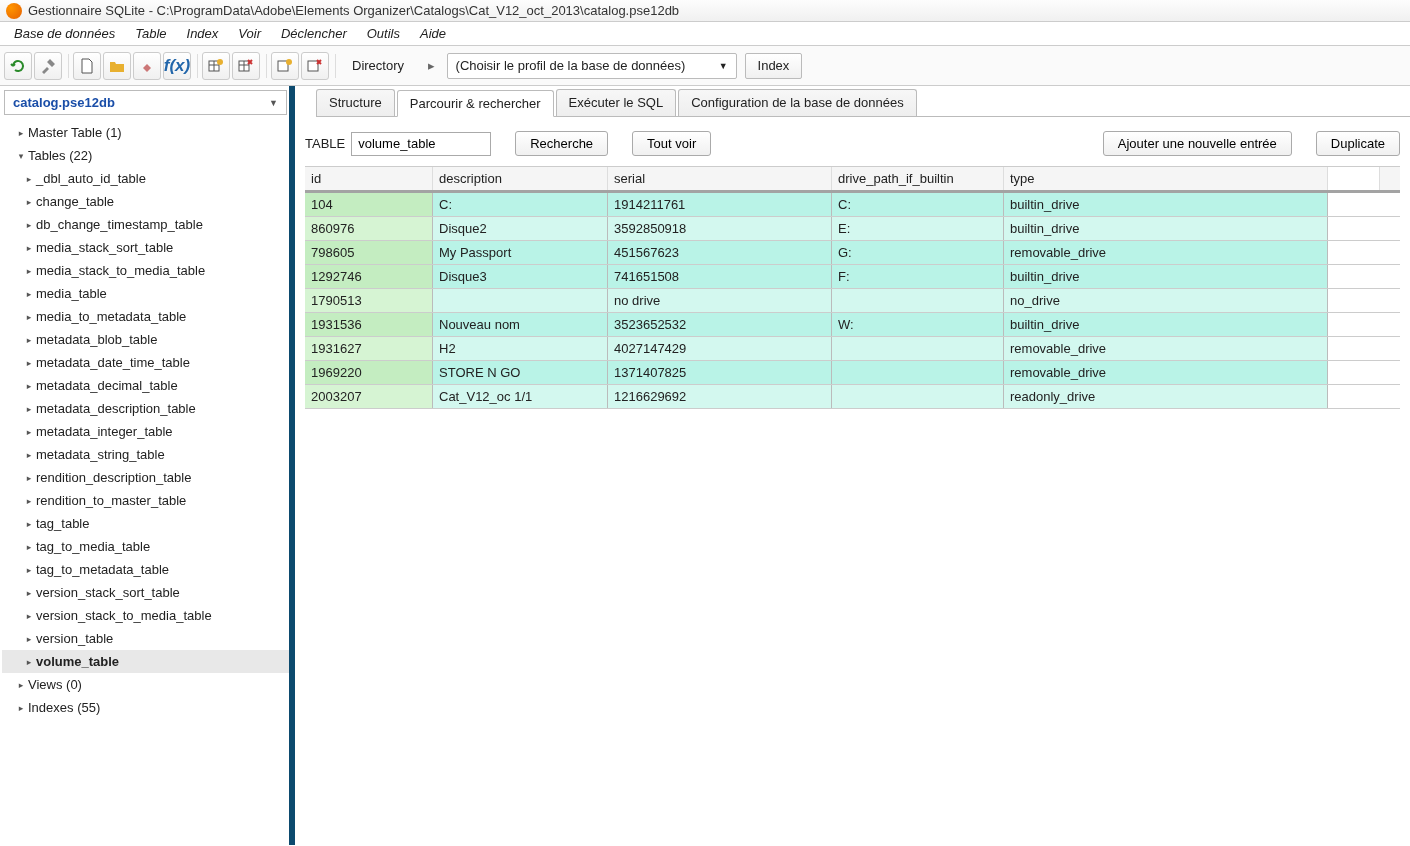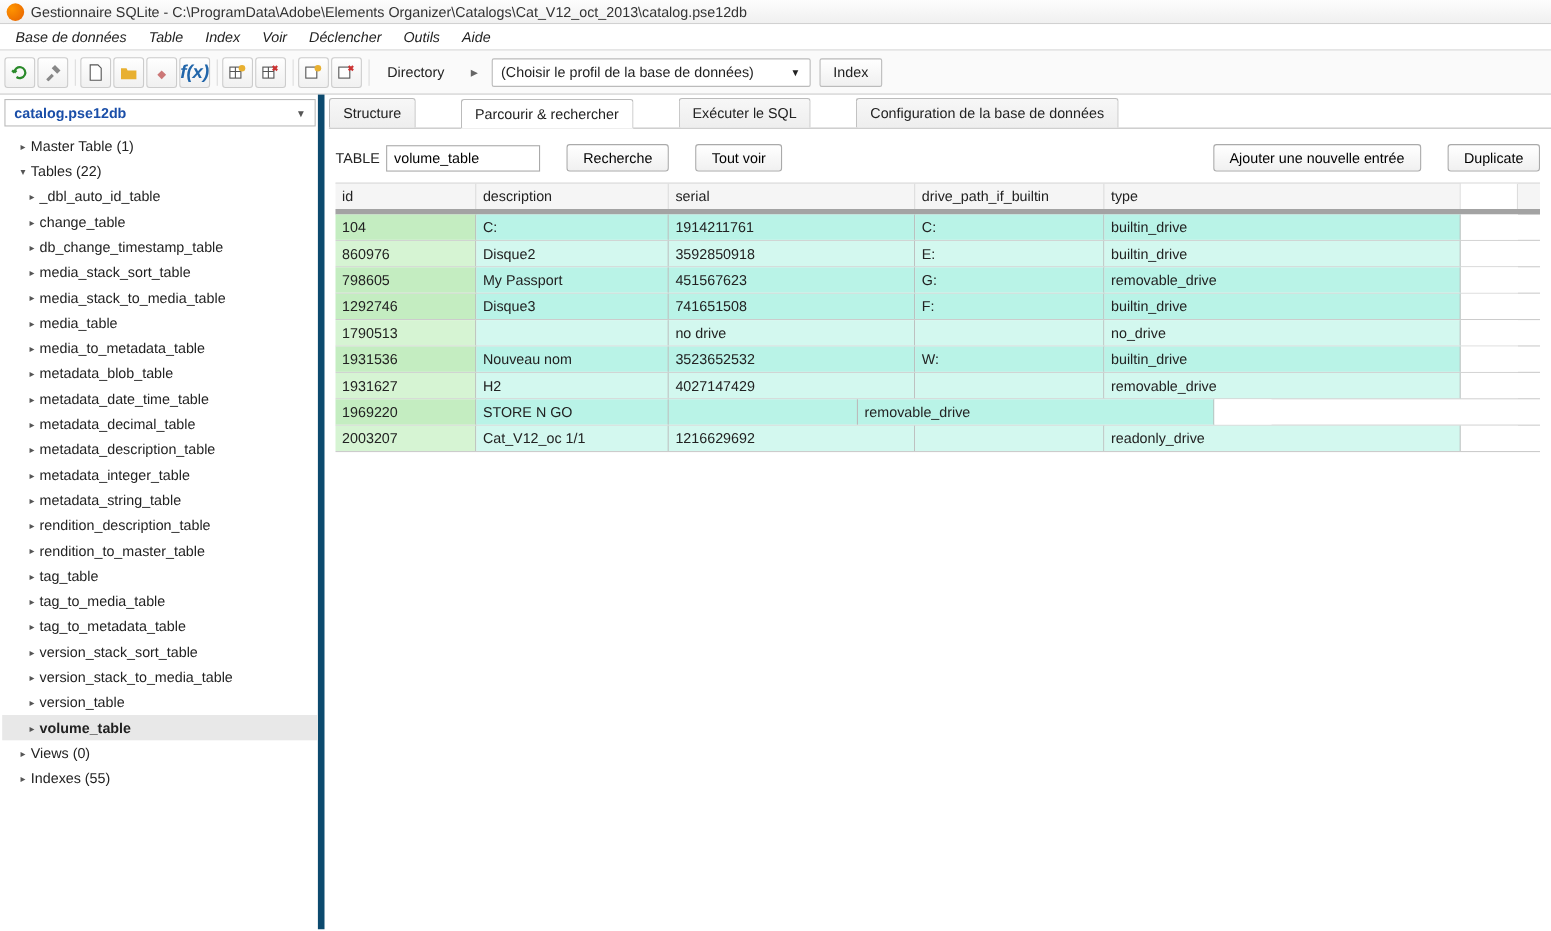--- a/index.html
+++ b/index.html
@@ -30,33 +30,33 @@
   .tree { overflow-y: auto; flex: 1; padding-left: 2px; }
   .tree-row { padding: 4px 4px 4px 4px; display:flex; align-items:center; cursor:pointer; white-space: nowrap; }
   .tree-row.group > .label { }
   .tree-row .tri { width: 10px; display:inline-block; text-align:center; font-size: 9px; color: #555; margin-right: 2px;}
   .tree-row.level1 { padding-left: 14px; }
   .tree-row.level2 { padding-left: 22px; }
   .tree-row.selected .label { font-weight: bold; }
   .tree-row.selected { background: #e8e8e8; }
   
   .main { flex:1; overflow:hidden; }
-  .tabstrip { display:flex; height: 28px; border-bottom: 1px solid #bbb; margin-top: 3px; margin-left: 4px; gap: 39px;}
+  .tabstrip { display:flex; height: 28px; border-bottom: 1px solid #bbb; margin-top: 3px; margin-left: 21px;}
   .tab { border: 1px solid #bbb; border-bottom: none; padding: 5px 12px; background: linear-gradient(#f7f7f7,#eee); margin-right: 2px; border-radius: 3px 3px 0 0; cursor:pointer; font-size:13px;}
   .tab.active { background: #fff; position: relative; top: 1px; border-bottom: 1px solid #fff; }
   
   .browse-panel { padding: 14px 10px 0 10px; }
   .controls { display:flex; align-items:center; margin-bottom: 10px; }
   .tbl-label { margin-right: 6px; }
   .tbl-input { border: 1px solid #aaa; padding: 3px 6px; width: 140px; height: 24px; font-size:13px; }
   .btn { border: 1px solid #aaa; padding: 4px 14px; margin-left: 24px; background: linear-gradient(#fff,#f0f0f0); border-radius: 3px; cursor:pointer; font-size:13px; }
   .controls .spacer { flex:1; }
   
   .datagrid { border-top: 1px solid #ccc; }
-  .dg-header { display:flex; background: #f5f5f5; border-bottom: 5px solid #a3a3a3; }
+  .dg-header { display:flex; background: #f5f5f5; border-bottom: 3px solid #a3a3a3; }
   .dg-header .cell { padding: 4px 6px; border-right: 1px solid #ddd; }
   .dg-row { display:flex; border-bottom: 1px solid #ccc; }
   .dg-row.even .cell.data { background: #b9f3e7; }
   .dg-row.odd .cell.data { background: #d3f8ef; }
   .dg-row .cell.id { background: #c4edc1; }
   .dg-row.odd .cell.id { background: #d6f4d3; }
   .cell { padding: 4px 6px; border-right: 1px solid #bbb; overflow:hidden; white-space:nowrap; text-overflow: ellipsis;}
   .c-id { width: 128px; }
   .c-desc { width: 175px; }
   .c-serial { width: 224px; }
@@ -349,20 +349,21 @@
               <div class="cell id c-id">1931627</div>
               <div class="cell data c-desc">H2</div>
               <div class="cell data c-serial">4027147429</div>
               <div class="cell data c-drive"></div>
               <div class="cell data c-type">removable_drive</div>
               <div class="cell c-end"></div>
             </div>
             <div class="dg-row even">
               <div class="cell id c-id">1969220</div>
               <div class="cell data c-desc">STORE N GO</div>
+              <div class="cell data c-serial">1371407825</div>
               <div class="cell data c-drive"></div>
               <div class="cell data c-type">removable_drive</div>
               <div class="cell c-end"></div>
             </div>
             <div class="dg-row odd">
               <div class="cell id c-id">2003207</div>
               <div class="cell data c-desc">Cat_V12_oc 1/1</div>
               <div class="cell data c-serial">1216629692</div>
               <div class="cell data c-drive"></div>
               <div class="cell data c-type">readonly_drive</div>

